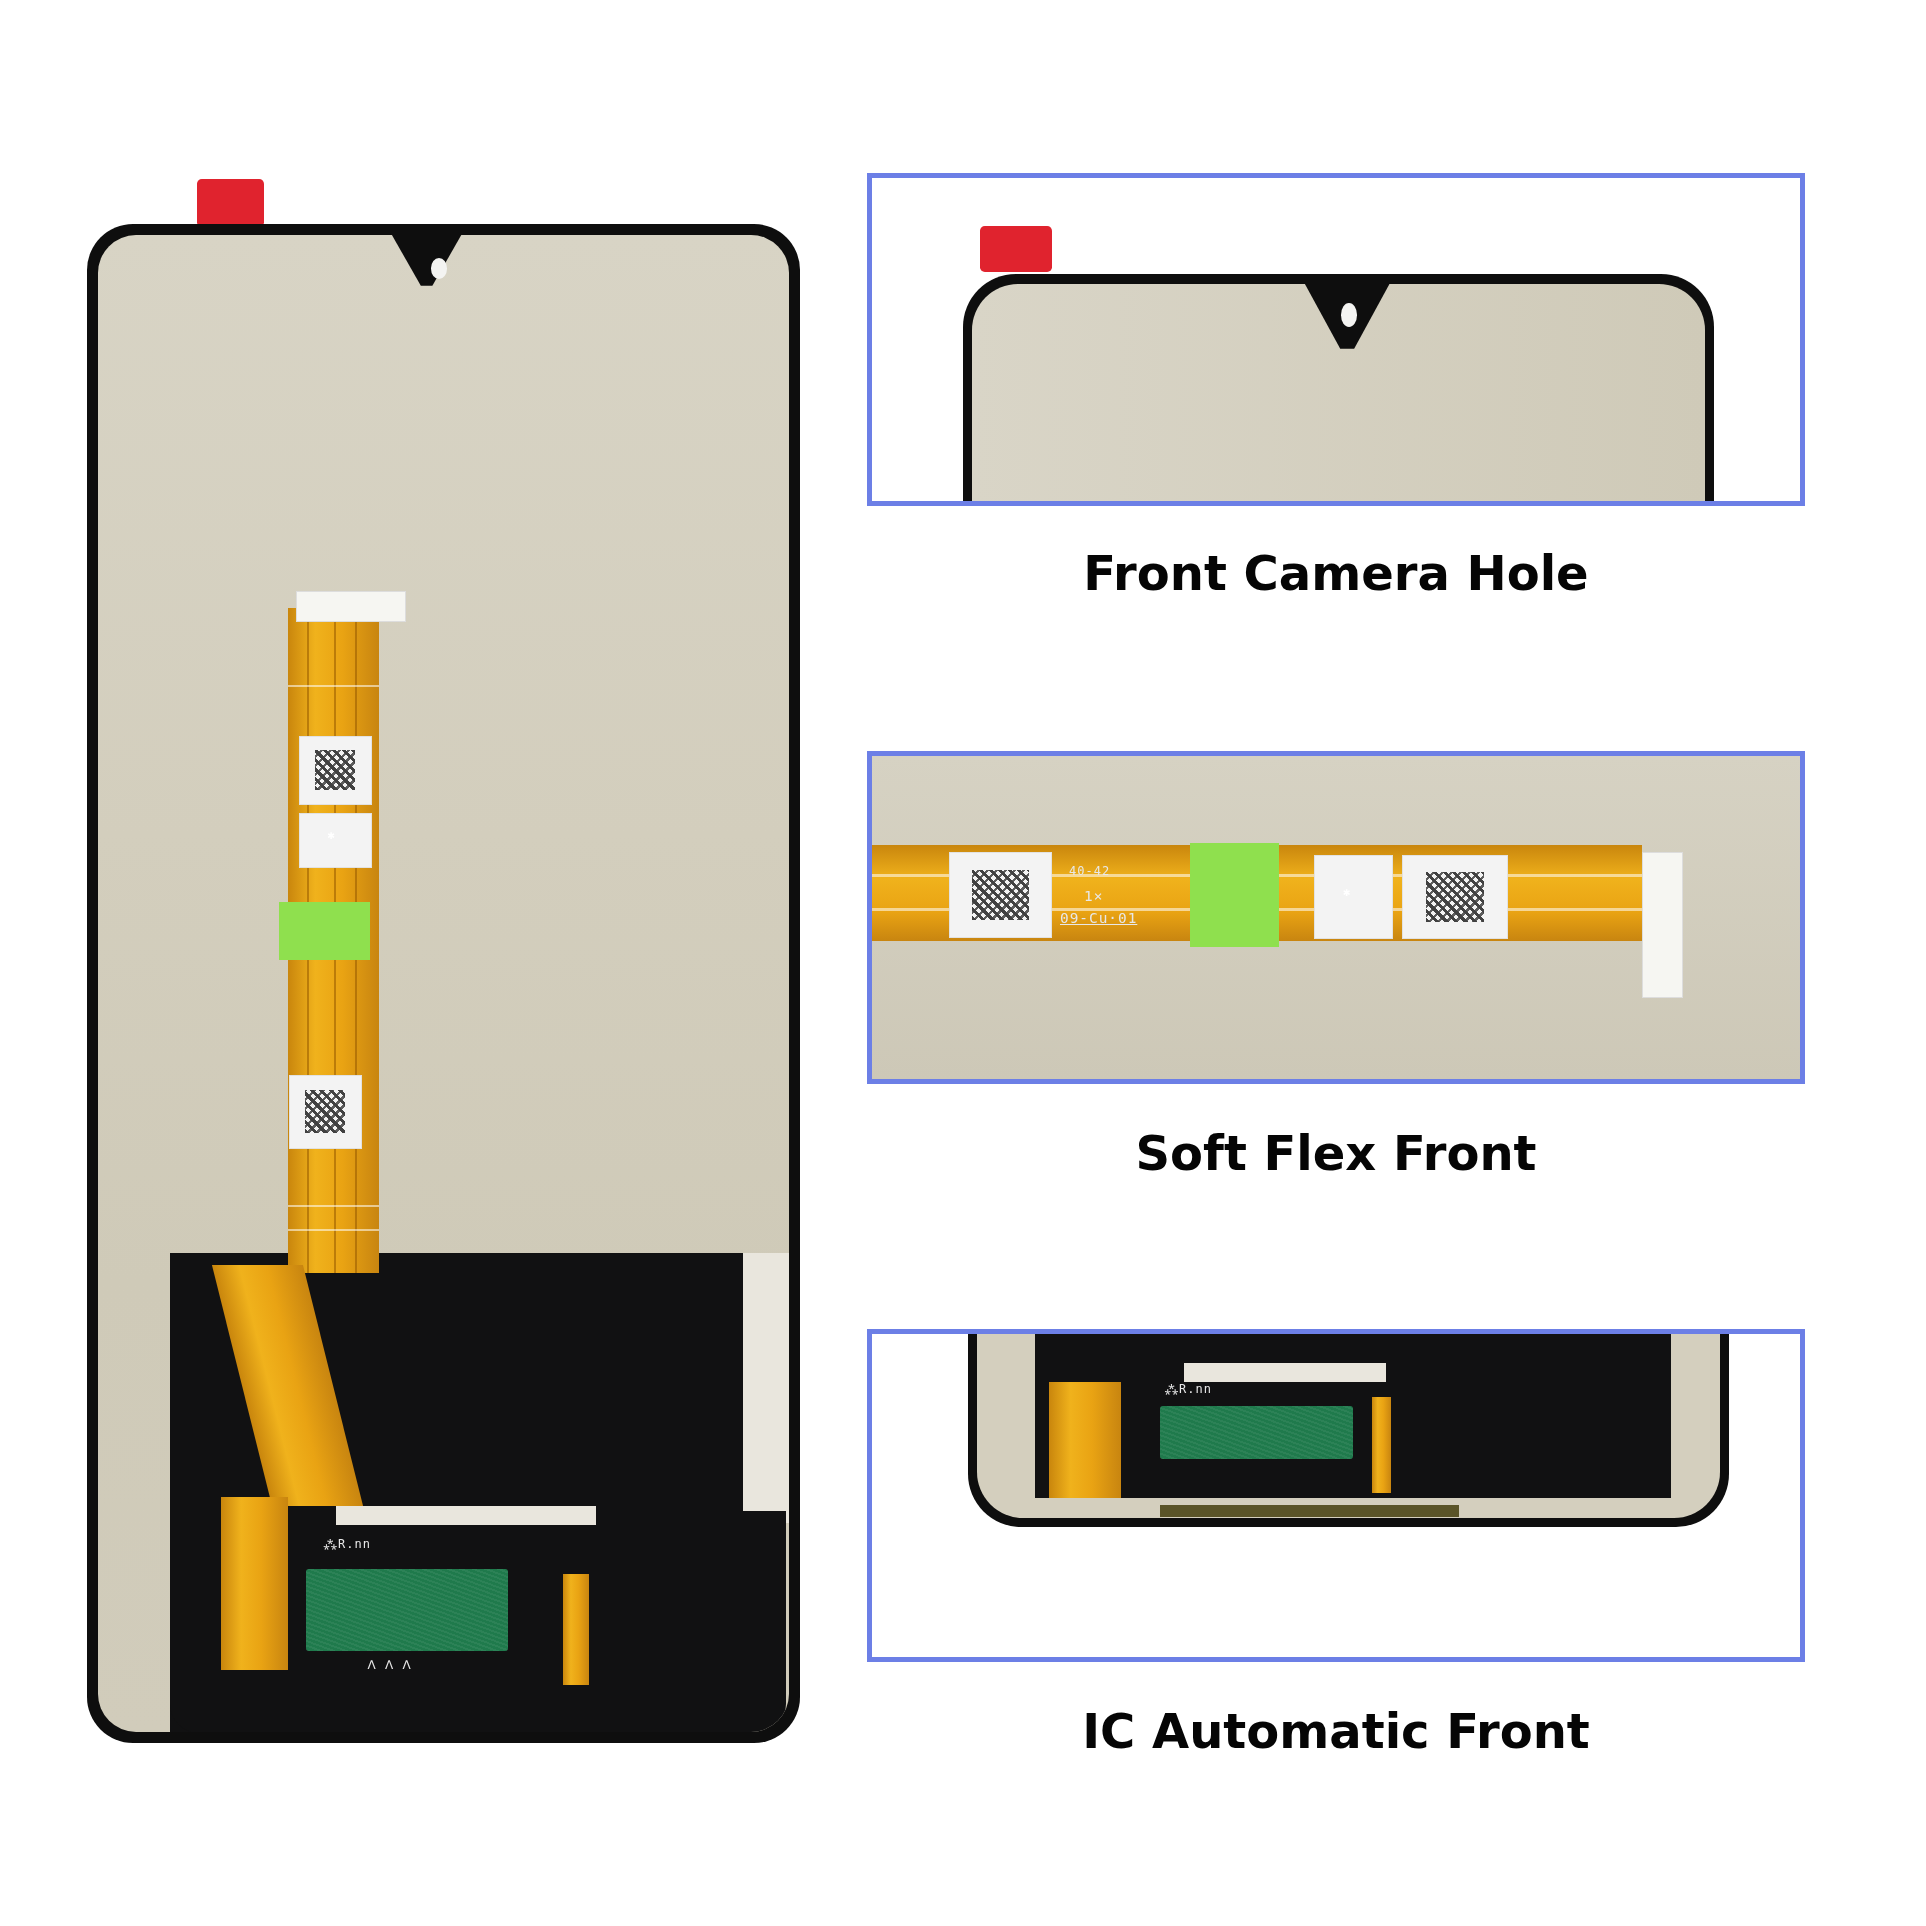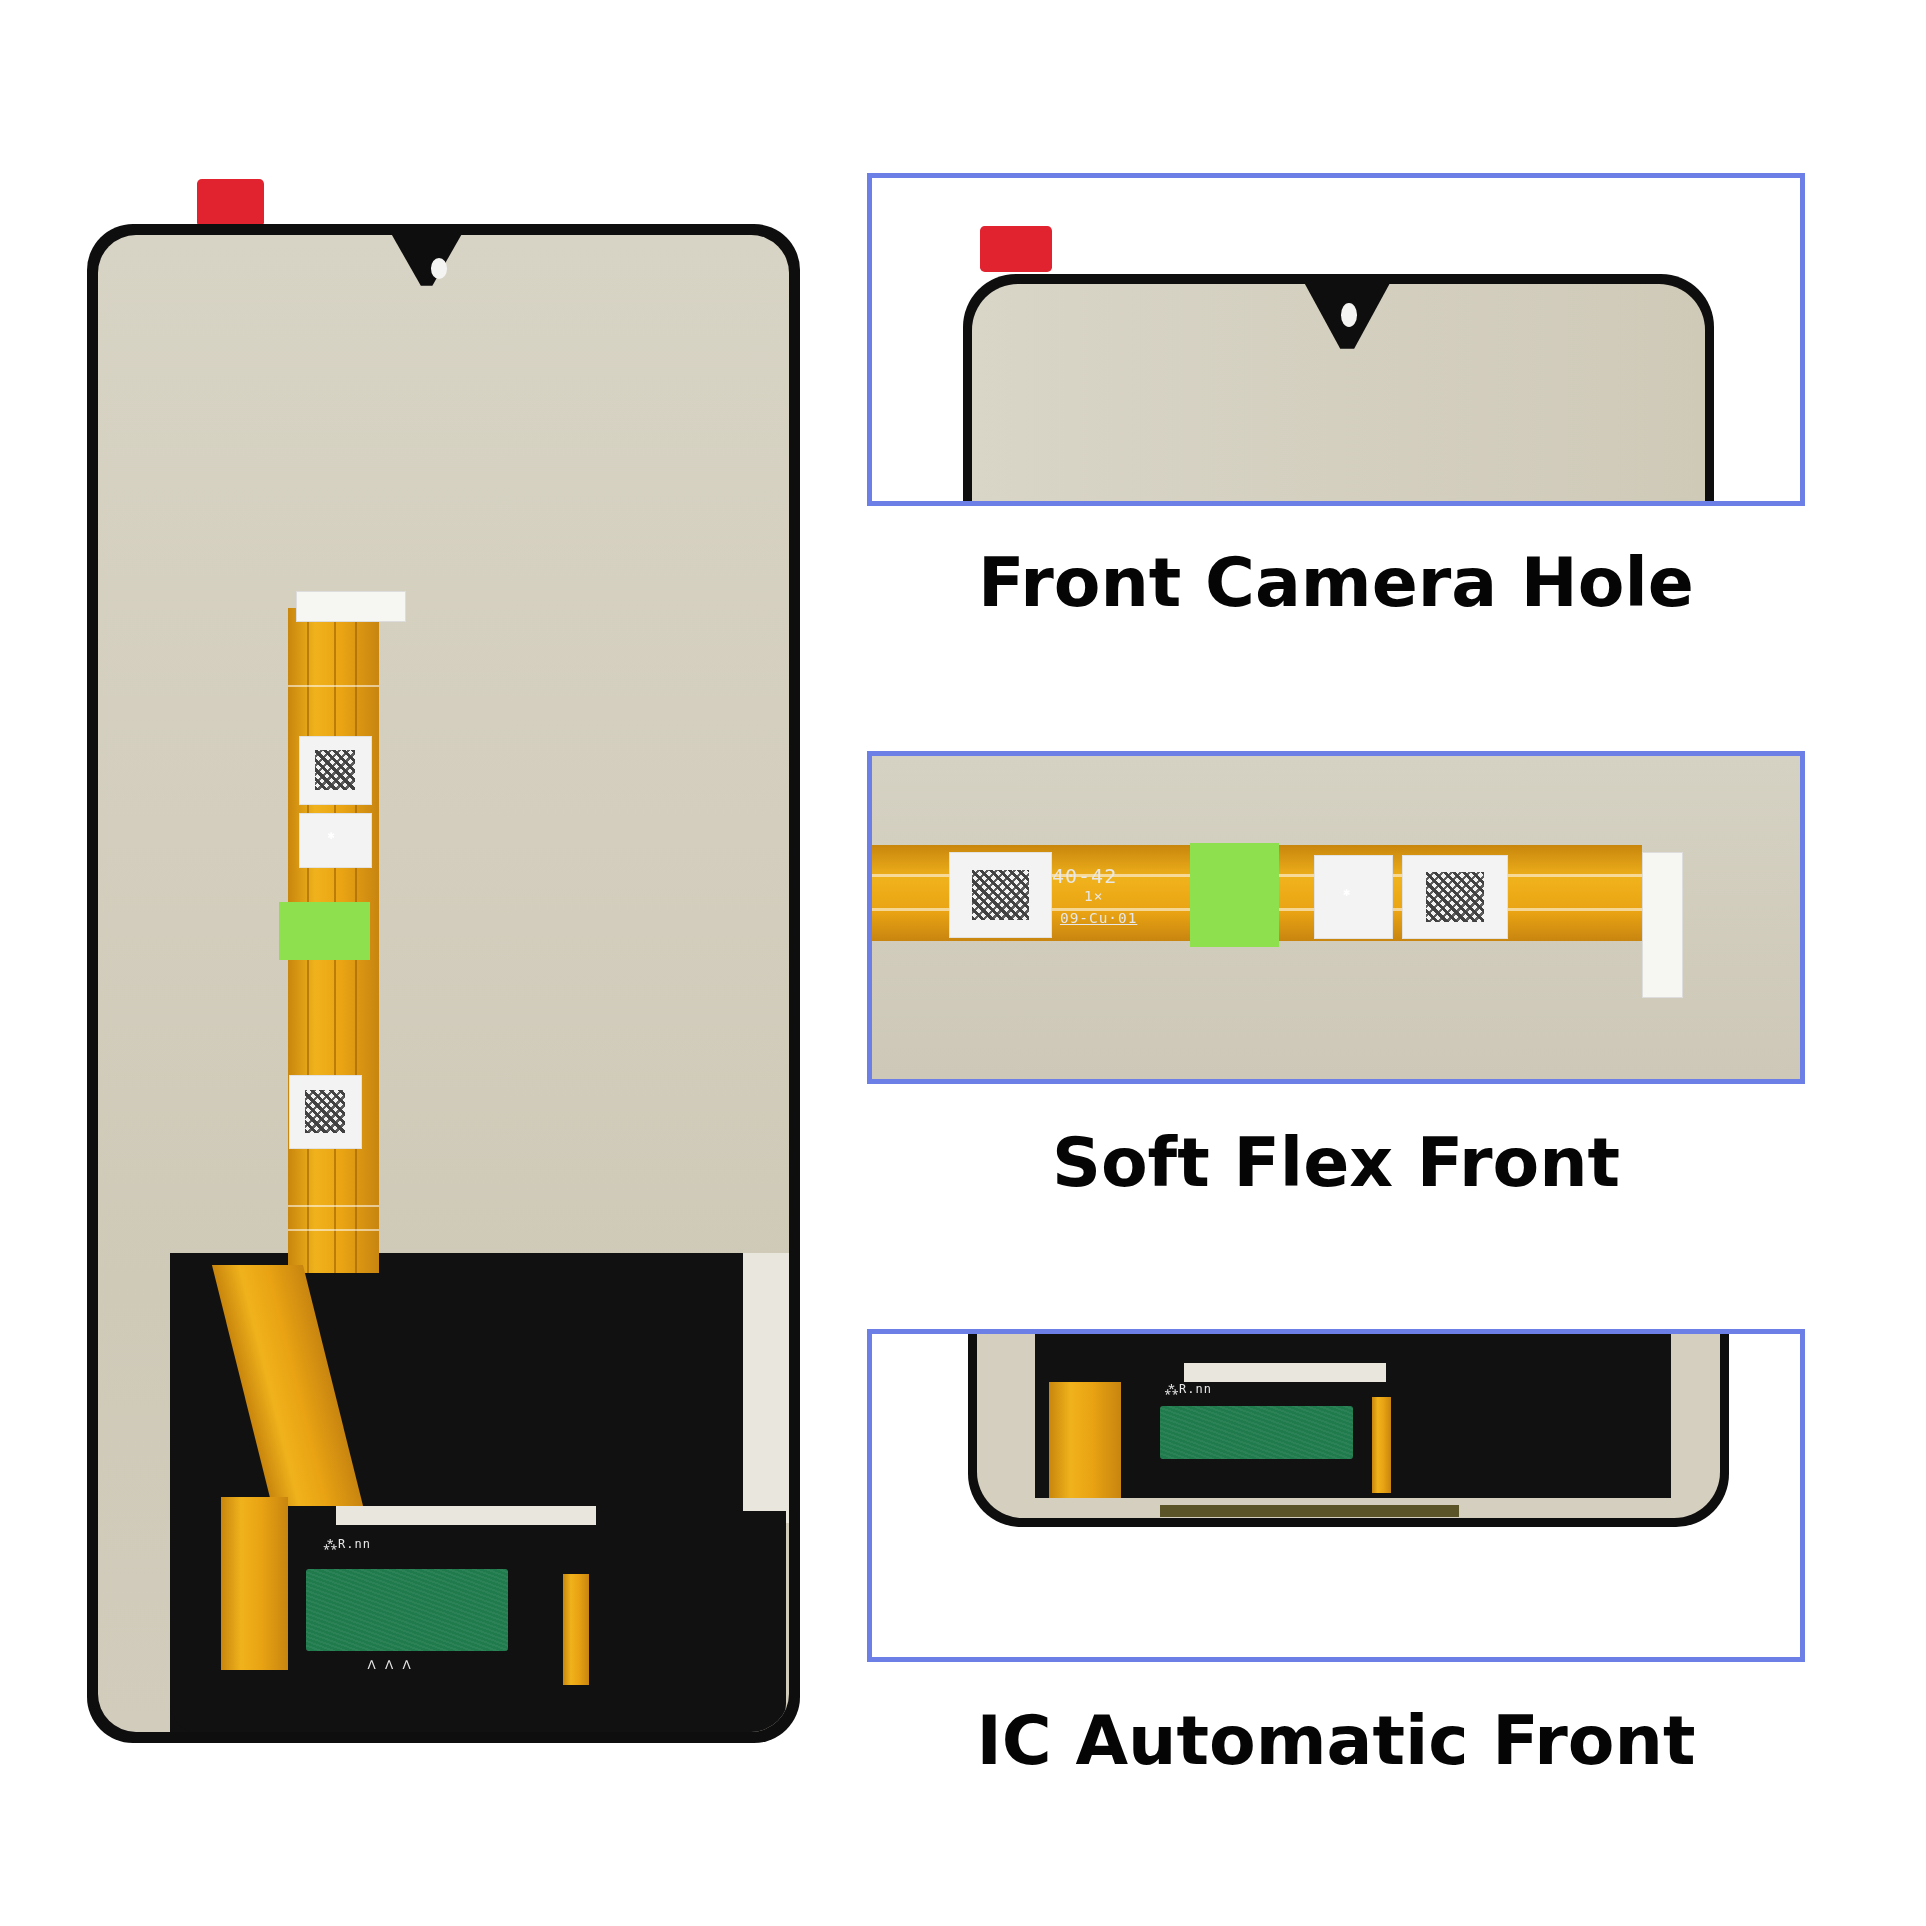--- a/index.html
+++ b/index.html
@@ -33,21 +33,21 @@
   .tape { position:absolute; background:#8fe04e; }
   .chip { position:absolute; background:#1f7a4c; border-radius:2.9px;
           background-image:repeating-linear-gradient(20deg,rgba(255,255,255,0.06) 0 1.9px,transparent 1.9px 4.3px); }
   .glyph { position:absolute; color:#e8e8e8; font-size:12px; letter-spacing:1px; font-family:"DejaVu Sans Mono", monospace; }
 
   
   .panel { position:absolute; left:867px; width:938px; height:333px; box-sizing:border-box;
            border:5.3px solid #6c7fe6; background:#ffffff; overflow:hidden; }
   .panel-inner { position:absolute; inset:0; overflow:hidden; }
   .caption { position:absolute; left:867px; width:938px; text-align:center;
-             font-family:"DejaVu Sans", sans-serif; font-weight:bold; font-size:68px;
+             font-family:"DejaVu Sans", sans-serif; font-weight:bold; font-size:48px;
              color:#050505; line-height:1; }
 </style>
 </head>
 <body>
 
 <div>
   <div class="red-tab" style="left:197px;top:179px;width:67px;height:48px;"></div>
   <div class="phone">
     <div class="screen">
       <div class="notch" style="left:293px;"></div>
@@ -105,21 +105,21 @@
 
 <div class="panel" style="top:751px;">
   <div class="panel-inner" style="background:linear-gradient(180deg,#d6d2c3,#cdc8b7);">
     <div class="flex" style="left:0;top:89px;width:770px;height:96px;background:linear-gradient(180deg,#c9860d,#f0b21c 35%,#e9a313 70%,#c88510);">
       <div class="flex-stripe" style="top:29px;left:0;width:770px;"></div>
       <div class="flex-stripe" style="top:63px;left:0;width:770px;"></div>
     </div>
     <div class="label-qr" style="left:77px;top:96px;width:101px;height:84px;">
         <div class="qr"></div>
       </div>
-    <span class="glyph" style="left:180px;top:108px;font-size:20px;">40-42</span>
+    <span class="glyph" style="left:197px;top:108px;font-size:12px;">40-42</span>
     <span class="glyph" style="left:212px;top:132px;font-size:14.4px;">1×</span>
     <span class="glyph" style="left:188px;top:154px;font-size:14.4px;text-decoration:underline;">09-Cu·01</span>
     <div class="tape" style="left:318px;top:87px;width:89px;height:104px;"></div>
     <div class="label-qr" style="left:442px;top:99px;width:77px;height:82px;">
       <span class="glyph" style="left:28px;top:29px;color:#ffffff;">✱</span>
     </div>
     <div class="label-qr" style="left:530px;top:99px;width:104px;height:82px;">
         <div class="qr"></div>
       </div>
     <div class="flex-conn" style="left:770px;top:96px;width:39px;height:144px;"></div>

